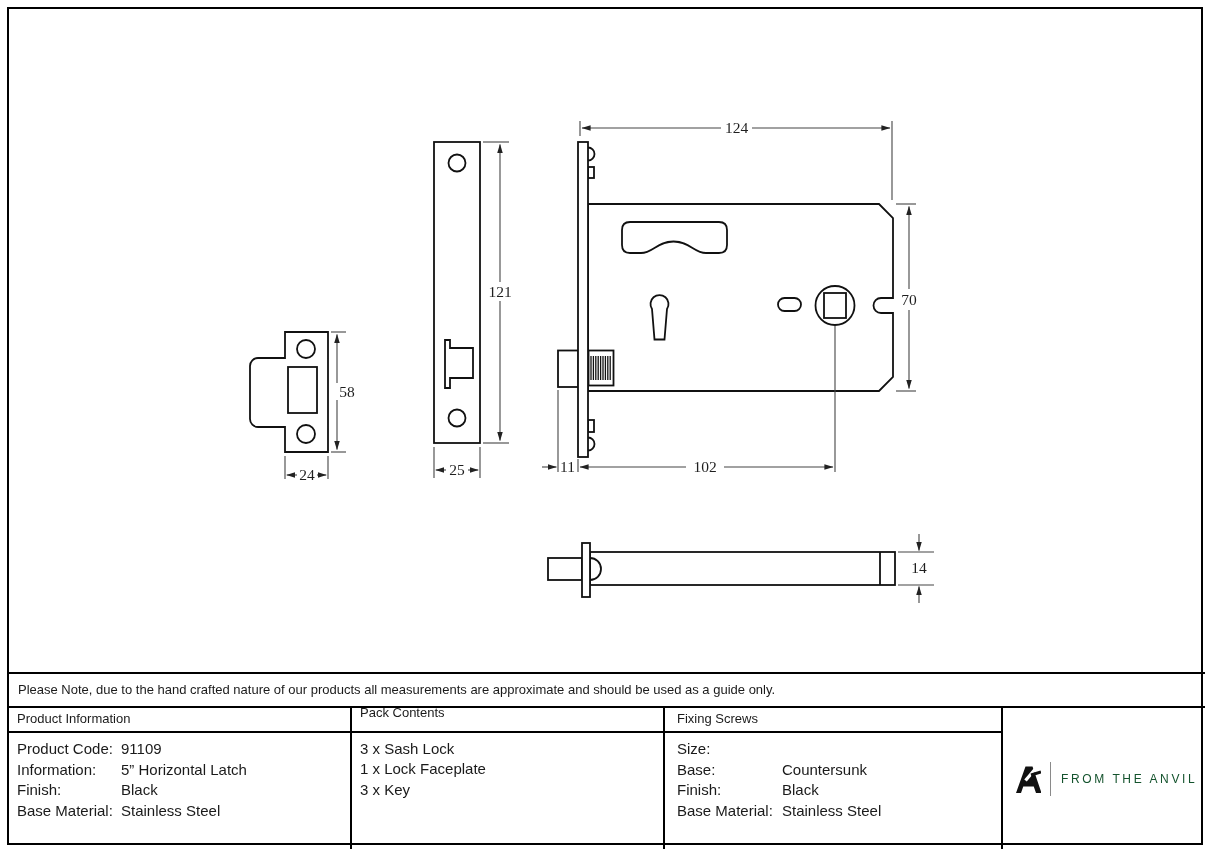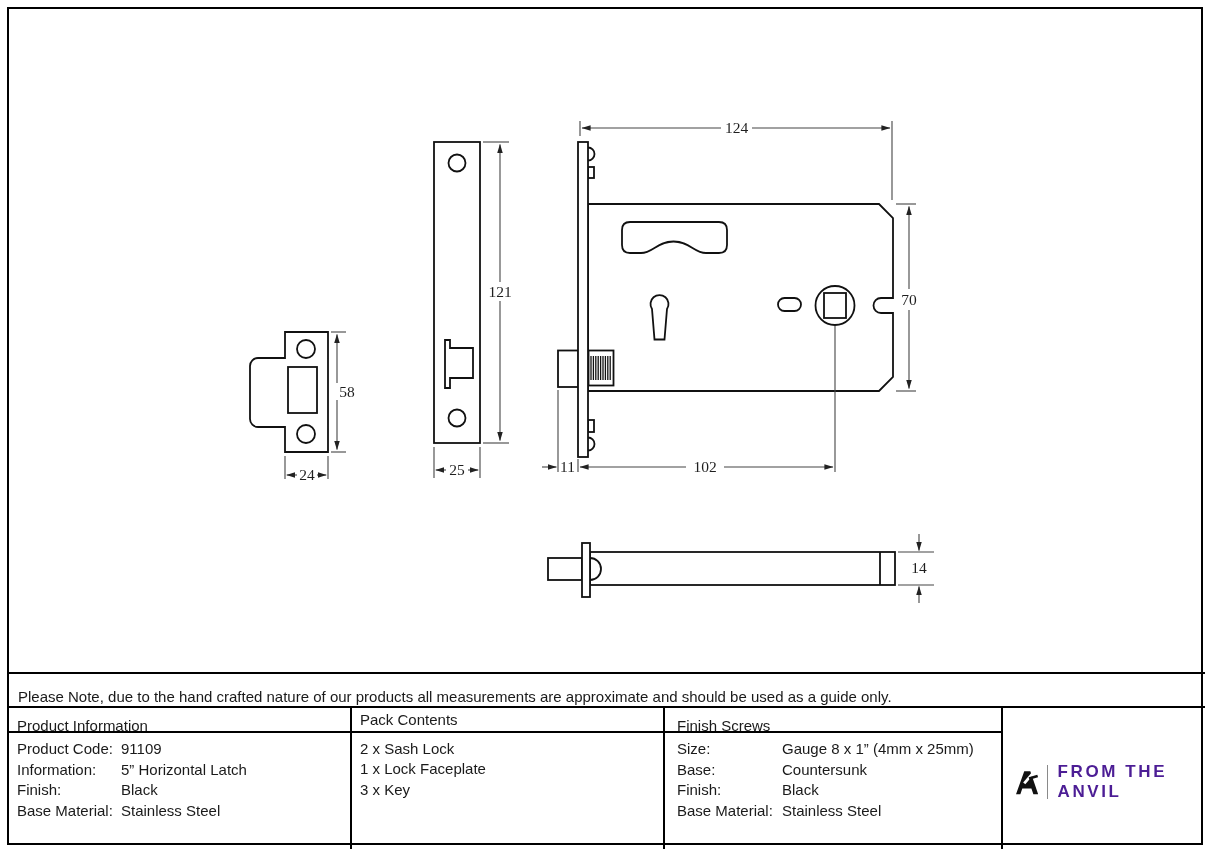--- a/index.html
+++ b/index.html
@@ -2,30 +2,30 @@
 <html><head>
 <meta charset="utf-8">
 <style>
   html,body{margin:0;padding:0;background:#fff;}
   #sheet{position:relative;width:1214px;height:854px;background:#fff;
          font-family:"Liberation Sans",sans-serif;color:#1a1a1a;overflow:hidden;}
   #outer-border{position:absolute;left:7px;top:7px;width:1196px;height:838px;
                 border:2px solid #000;box-sizing:border-box;}
   .hline{position:absolute;left:9px;width:1196px;height:2px;background:#000;}
   .vline{position:absolute;top:706px;height:143px;width:2px;background:#000;}
-  .txt{position:absolute;font-size:15px;line-height:18px;white-space:nowrap;margin-top:7px;}
+  .txt{position:absolute;font-size:13px;line-height:18px;white-space:nowrap;}
   .cellrows{position:absolute;font-size:15px;white-space:nowrap;}
   .cellrows .row{height:20.7px;line-height:20.7px;}
   .cellrows.pack .row{height:20.3px;line-height:20.3px;}
   .pi-row{display:grid;grid-template-columns:104px auto;}
   .fs-row{display:grid;grid-template-columns:105px auto;}
   svg text{font-family:"Liberation Serif",serif;font-size:15.5px;fill:#1f1f1f;}
   .brand{position:absolute;display:flex;align-items:center;}
   .brand-rule{width:1px;height:34px;background:#8a8a8a;margin:0 10px 0 9px;}
-  .brand-name{font-size:17px;letter-spacing:2.6px;color:#4c1d95;font-weight:700;}
+  .brand-name{font-size:12px;letter-spacing:2.6px;color:#14532d;font-weight:400;}
 </style>
 </head>
 <body>
 
 <div id="sheet">
   <div id="outer-border"></div>
 
   <svg width="1214" height="672" viewBox="0 0 1214 672" style="position:absolute;left:0;top:0;">
     <defs>
       <marker id="arr" markerWidth="10" markerHeight="7" refX="8.6" refY="3" orient="auto" markerUnits="userSpaceOnUse">
@@ -148,21 +148,21 @@
   <div class="hline" style="top:706px;"></div>
   <div class="hline" style="top:731px;width:994px;"></div>
   <div class="vline" style="left:350px;"></div>
   <div class="vline" style="left:663px;"></div>
   <div class="vline" style="left:1001px;"></div>
 
   <div class="txt" style="left:18px;top:681px;">Please Note, due to the hand crafted nature of our products all measurements are approximate and should be used as a guide only.</div>
 
   <div class="txt" style="left:17px;top:710px;">Product Information</div>
   <div class="txt" style="left:360px;top:704px;">Pack Contents</div>
-  <div class="txt" style="left:677px;top:710px;">Finish Screws</div>
+  <div class="txt" style="left:677px;top:710px;">Fixing Screws</div>
 
   <div class="cellrows" style="left:17px;top:739px;width:320px;">
     <div class="row pi-row">
       <span>Product Code:</span>
       <span>91109</span>
     </div>
     <div class="row pi-row">
       <span>Information:</span>
       <span>5” Horizontal Latch</span>
     </div>
@@ -170,29 +170,28 @@
       <span>Finish:</span>
       <span>Black</span>
     </div>
     <div class="row pi-row">
       <span>Base Material:</span>
       <span>Stainless Steel</span>
     </div>
   </div>
 
   <div class="cellrows pack" style="left:360px;top:739px;width:290px;">
-    <div class="row">2 x Sash Lock</div>
+    <div class="row">3 x Sash Lock</div>
     <div class="row">1 x Lock Faceplate</div>
     <div class="row">3 x Key</div>
   </div>
 
   <div class="cellrows" style="left:677px;top:739px;width:315px;">
     <div class="row fs-row">
       <span>Size:</span>
-      <span>Gauge 8 x 1” (4mm x 25mm)</span>
     </div>
     <div class="row fs-row">
       <span>Base:</span>
       <span>Countersunk</span>
     </div>
     <div class="row fs-row">
       <span>Finish:</span>
       <span>Black</span>
     </div>
     <div class="row fs-row">

